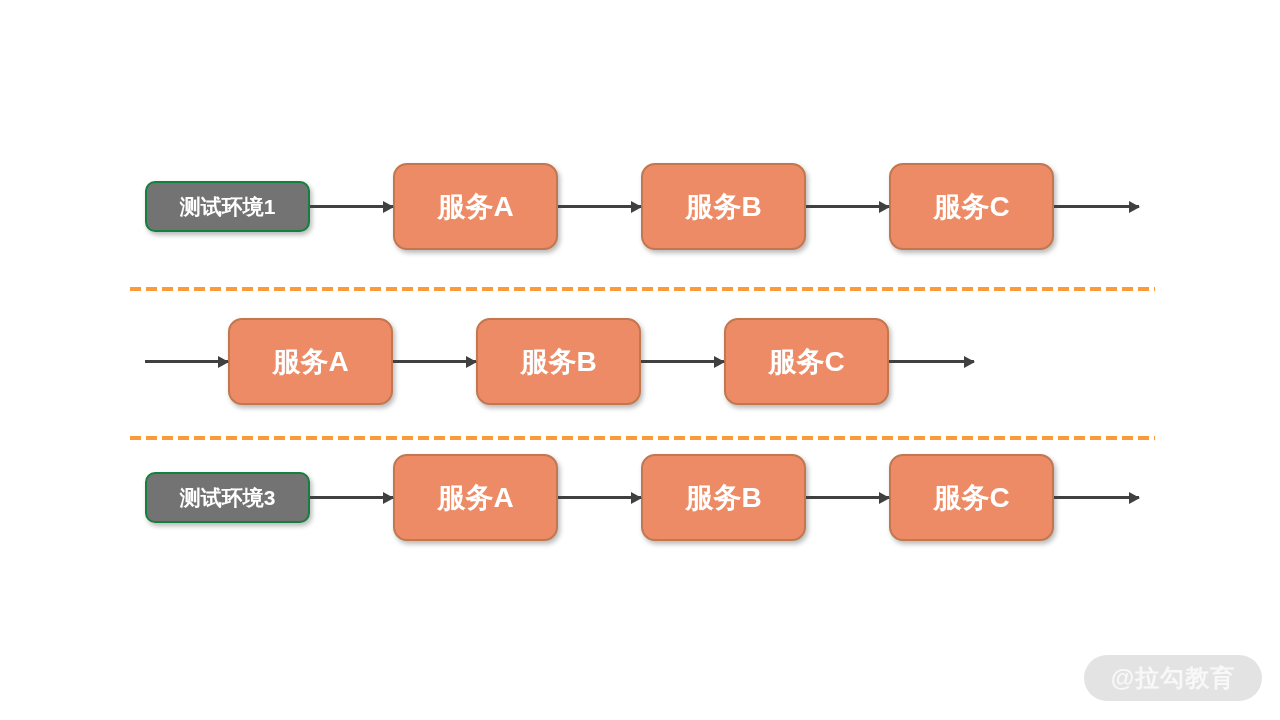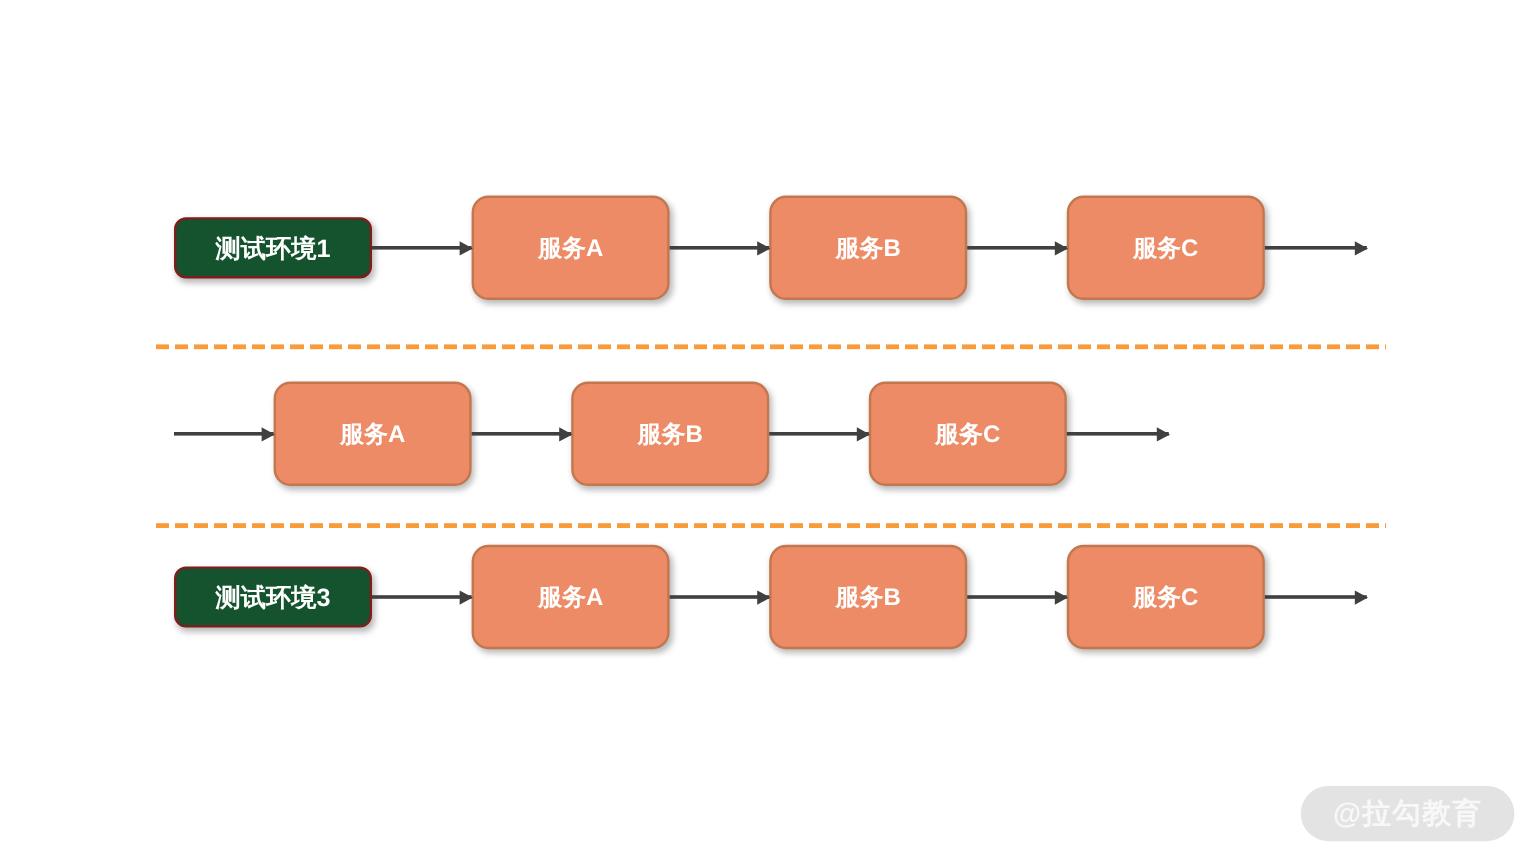--- a/index.html
+++ b/index.html
@@ -23,22 +23,22 @@
     align-items: center;
   }
   .row-1 { top: 163px; }
   .row-2 { top: 318px; }
   .row-3 { top: 454px; }
 
   .env-box {
     width: 165px;
     height: 51px;
     box-sizing: border-box;
-    background: #14532d;
-    border: 2px solid #7f1d1d;
+    background: #737373;
+    border: 2px solid #15803d;
     border-radius: 10px;
     display: flex;
     align-items: center;
     justify-content: center;
     color: #FFFFFF;
     font-size: 21px;
     font-weight: bold;
     box-shadow: 2px 3px 5px rgba(0,0,0,0.28);
     flex-shrink: 0;
   }
@@ -47,21 +47,21 @@
     width: 165px;
     height: 87px;
     box-sizing: border-box;
     background: #ED8B66;
     border: 2px solid #C2774E;
     border-radius: 14px;
     display: flex;
     align-items: center;
     justify-content: center;
     color: #FFFFFF;
-    font-size: 20px;
+    font-size: 28px;
     font-weight: bold;
     box-shadow: 2px 3px 5px rgba(0,0,0,0.28);
     flex-shrink: 0;
   }
 
   .arrow {
     width: 83px;
     height: 3px;
     background: #404040;
     position: relative;

